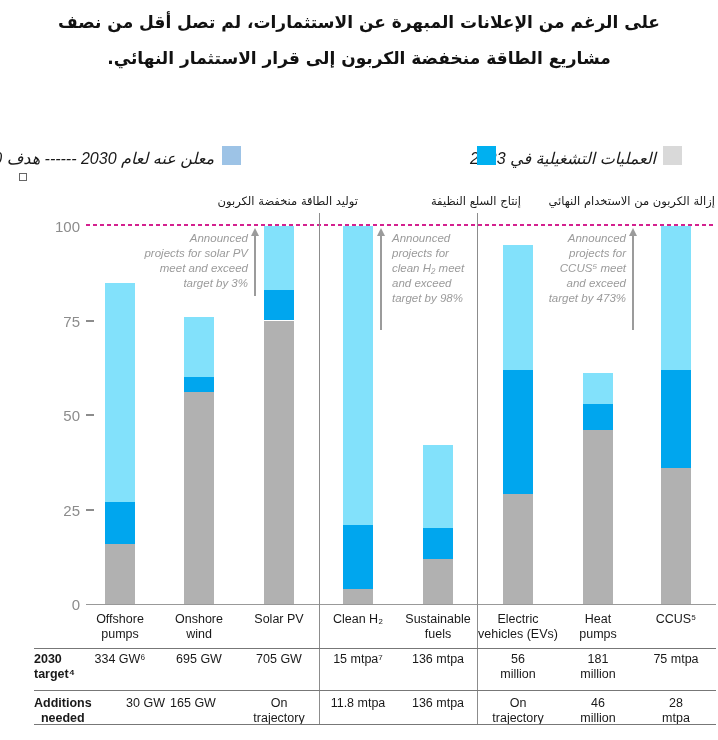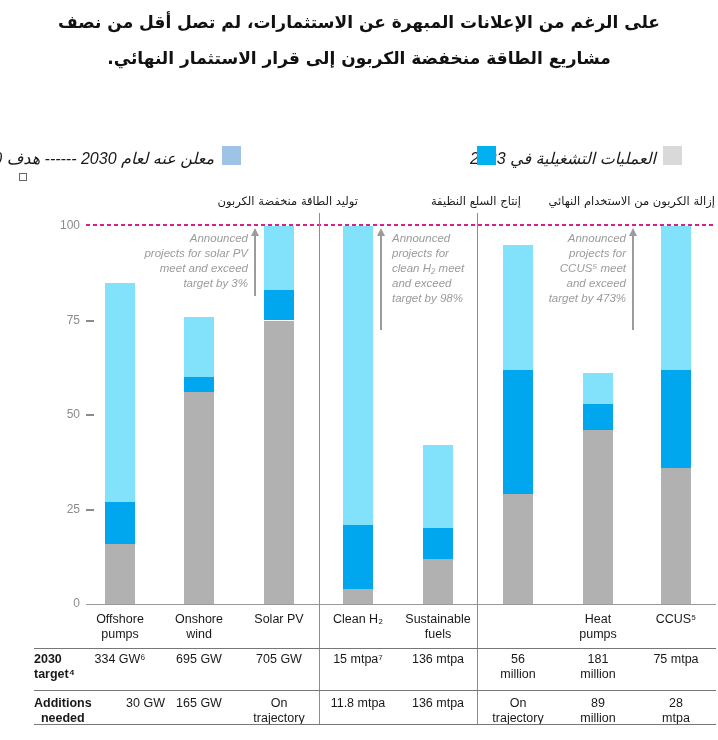--- a/index.html
+++ b/index.html
@@ -19,21 +19,21 @@
   .sw-pale{background:#9dc3e6;}
   .legend-label{top:149px;direction:rtl;font-size:16px;color:#191919;white-space:nowrap;font-style:italic;}
   #tofu{top:173px;left:19px;width:6px;height:6px;border:1px solid #666;}
   
   .sec-header{top:194px;direction:rtl;font-size:11.5px;color:#1a1a1a;white-space:nowrap;}
   .annot{font-style:italic;font-size:11.5px;line-height:15px;color:#9b9b9b;white-space:pre-line;}
   .up-arrow{width:2px;background:#9b9b9b;}
   .up-arrow::before{content:'';position:absolute;top:-6px;left:-3.5px;
       border-left:4.5px solid transparent;border-right:4.5px solid transparent;
       border-bottom:8px solid #9b9b9b;}
-  .ytick{font-size:12px;color:#8c8c8c;text-align:right;width:40px;}
+  .ytick{font-size:15px;color:#8c8c8c;text-align:right;width:40px;}
   .ytick-dash{height:2px;width:8px;background:#8c8c8c;left:86px;}
   #target-line{left:86px;width:630px;height:2px;top:224px;
       background:repeating-linear-gradient(90deg,#d4218f 0 4px,transparent 4px 7px);}
   #baseline{left:86px;width:630px;height:1px;top:604px;background:#999;}
   .vdivider{top:213px;width:1px;height:512px;background:#8c8c8c;}
   .bar-seg{position:absolute;}
   
   .cat-label{top:612px;font-size:12.5px;line-height:15px;text-align:center;white-space:pre-line;color:#191919;}
   .cell{font-size:12.5px;line-height:15px;text-align:center;white-space:pre-line;color:#191919;}
   .row-label{left:34px;font-size:12.5px;line-height:15px;font-weight:bold;white-space:pre-line;color:#191919;}
@@ -104,21 +104,21 @@
       <div class="cat-label" style="position: absolute; left: 75px; width: 90px;">Offshore
 pumps</div>
       <div class="cell" style="position: absolute; left: 75px; width: 90px; top: 652px;">334 GW⁶</div>
       <div class="cell" style="position: absolute; left: 75px; width: 90px; top: 696px; text-align: right;">30 GW</div>
       <div class="bar-seg" style="position: absolute; left: 184px; width: 30px; top: 392.32px; height: 211.68px; background: rgb(177, 177, 177);"></div>
       <div class="bar-seg" style="position: absolute; left: 184px; width: 30px; top: 377.2px; height: 15.12px; background: rgb(0, 166, 238);"></div>
       <div class="bar-seg" style="position: absolute; left: 184px; width: 30px; top: 316.72px; height: 60.48px; background: rgb(130, 225, 251);"></div>
       <div class="cat-label" style="position: absolute; left: 154px; width: 90px;">Onshore
 wind</div>
       <div class="cell" style="position: absolute; left: 154px; width: 90px; top: 652px;">695 GW</div>
-      <div class="cell" style="position: absolute; left: 154px; width: 90px; top: 696px;">165 GW</div>
+      <div class="cell" style="position: absolute; left: 148px; width: 90px; top: 696px;">165 GW</div>
       <div class="bar-seg" style="position: absolute; left: 264px; width: 30px; top: 320.5px; height: 283.5px; background: rgb(177, 177, 177);"></div>
       <div class="bar-seg" style="position: absolute; left: 264px; width: 30px; top: 290.26px; height: 30.24px; background: rgb(0, 166, 238);"></div>
       <div class="bar-seg" style="position: absolute; left: 264px; width: 30px; top: 226px; height: 64.26px; background: rgb(130, 225, 251);"></div>
       <div class="cat-label" style="position: absolute; left: 234px; width: 90px;">Solar PV</div>
       <div class="cell" style="position: absolute; left: 234px; width: 90px; top: 652px;">705 GW</div>
       <div class="cell" style="position: absolute; left: 234px; width: 90px; top: 696px;">On
 trajectory</div>
       <div class="bar-seg" style="position: absolute; left: 343px; width: 30px; top: 588.88px; height: 15.12px; background: rgb(177, 177, 177);"></div>
       <div class="bar-seg" style="position: absolute; left: 343px; width: 30px; top: 524.62px; height: 64.26px; background: rgb(0, 166, 238);"></div>
       <div class="bar-seg" style="position: absolute; left: 343px; width: 30px; top: 226px; height: 298.62px; background: rgb(130, 225, 251);"></div>
@@ -128,32 +128,34 @@
       <div class="bar-seg" style="position: absolute; left: 423px; width: 30px; top: 558.64px; height: 45.36px; background: rgb(177, 177, 177);"></div>
       <div class="bar-seg" style="position: absolute; left: 423px; width: 30px; top: 528.4px; height: 30.24px; background: rgb(0, 166, 238);"></div>
       <div class="bar-seg" style="position: absolute; left: 423px; width: 30px; top: 445.24px; height: 83.16px; background: rgb(130, 225, 251);"></div>
       <div class="cat-label" style="position: absolute; left: 393px; width: 90px;">Sustainable
 fuels</div>
       <div class="cell" style="position: absolute; left: 393px; width: 90px; top: 652px;">136 mtpa</div>
       <div class="cell" style="position: absolute; left: 393px; width: 90px; top: 696px;">136 mtpa</div>
       <div class="bar-seg" style="position: absolute; left: 503px; width: 30px; top: 494.38px; height: 109.62px; background: rgb(177, 177, 177);"></div>
       <div class="bar-seg" style="position: absolute; left: 503px; width: 30px; top: 369.64px; height: 124.74px; background: rgb(0, 166, 238);"></div>
       <div class="bar-seg" style="position: absolute; left: 503px; width: 30px; top: 244.9px; height: 124.74px; background: rgb(130, 225, 251);"></div>
+      <div class="cat-label" style="position: absolute; left: 473px; width: 90px;">Electric
+vehicles (EVs)</div>
       <div class="cell" style="position: absolute; left: 473px; width: 90px; top: 652px;">56
 million</div>
       <div class="cell" style="position: absolute; left: 473px; width: 90px; top: 696px;">On
 trajectory</div>
       <div class="bar-seg" style="position: absolute; left: 583px; width: 30px; top: 430.12px; height: 173.88px; background: rgb(177, 177, 177);"></div>
       <div class="bar-seg" style="position: absolute; left: 583px; width: 30px; top: 403.66px; height: 26.46px; background: rgb(0, 166, 238);"></div>
       <div class="bar-seg" style="position: absolute; left: 583px; width: 30px; top: 373.42px; height: 30.24px; background: rgb(130, 225, 251);"></div>
       <div class="cat-label" style="position: absolute; left: 553px; width: 90px;">Heat
 pumps</div>
       <div class="cell" style="position: absolute; left: 553px; width: 90px; top: 652px;">181
 million</div>
-      <div class="cell" style="position: absolute; left: 553px; width: 90px; top: 696px;">89
+      <div class="cell" style="position: absolute; left: 553px; width: 90px; top: 696px;">46
 million</div>
       <div class="bar-seg" style="position: absolute; left: 661px; width: 30px; top: 467.92px; height: 136.08px; background: rgb(177, 177, 177);"></div>
       <div class="bar-seg" style="position: absolute; left: 661px; width: 30px; top: 369.64px; height: 98.28px; background: rgb(0, 166, 238);"></div>
       <div class="bar-seg" style="position: absolute; left: 661px; width: 30px; top: 226px; height: 143.64px; background: rgb(130, 225, 251);"></div>
       <div class="cat-label" style="position: absolute; left: 631px; width: 90px;">CCUS⁵</div>
       <div class="cell" style="position: absolute; left: 631px; width: 90px; top: 652px;">75 mtpa</div>
       <div class="cell" style="position: absolute; left: 631px; width: 90px; top: 696px;">28
 mtpa</div>
     </div>
 

